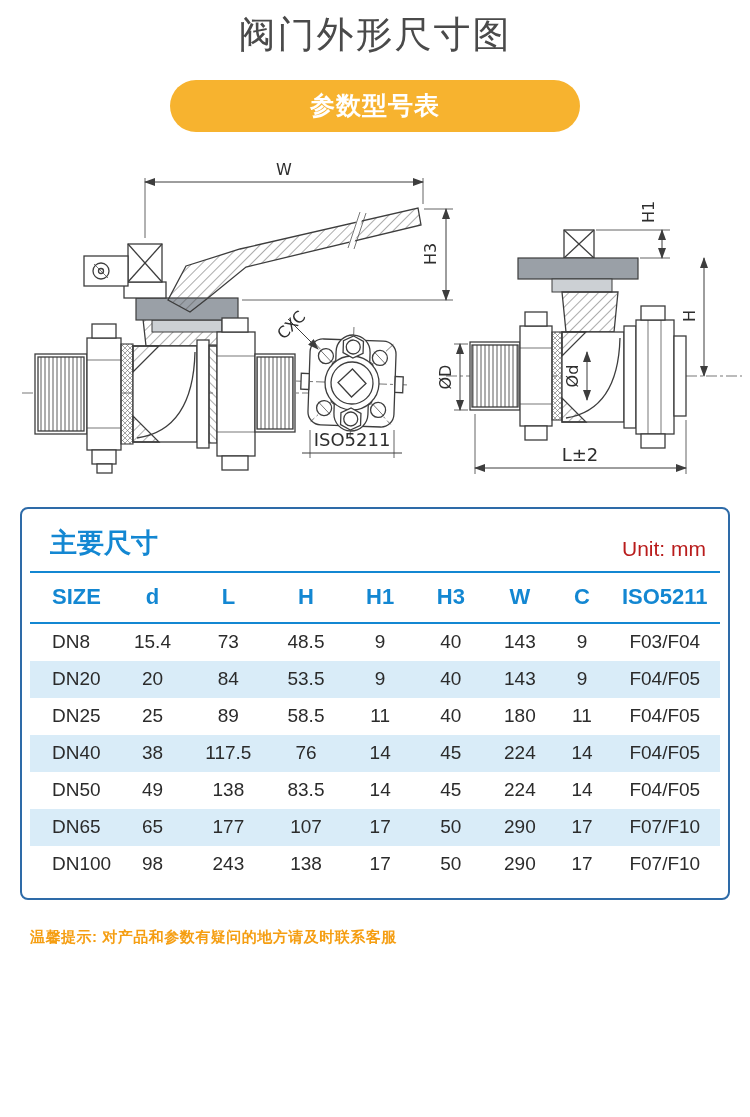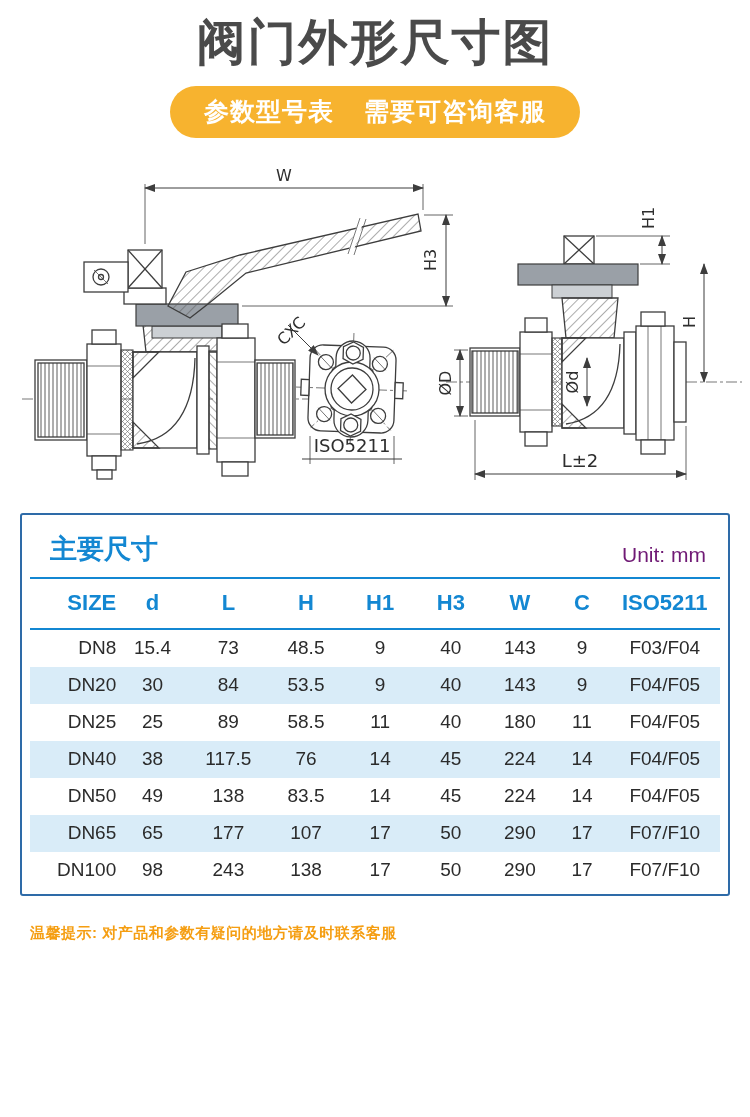--- a/index.html
+++ b/index.html
@@ -7,53 +7,53 @@
     --badge-bg:#f7b32f; --title-text:#4a4a4a; --note-orange:#f59e12; --body-text:#2b2b2b;
   }
   *{box-sizing:border-box;}
   html,body{margin:0;padding:0;}
   body{
     width:750px;height:1117px;background:#ffffff;overflow:hidden;
     font-family:"Liberation Sans",sans-serif;position:relative;
   }
   .page-title{
     margin:14px 0 0;text-align:center;
-    font-size:49px;line-height:1.16;font-weight:700;
+    font-size:37px;line-height:1.16;font-weight:400;
     color:var(--title-text);letter-spacing:2px;
   }
   .badge{
-    width:410px;height:52px;margin:15px auto 0;
+    width:410px;height:52px;margin:23px auto 0;
     background:var(--badge-bg);border-radius:26px;
     display:flex;align-items:center;justify-content:center;gap:30px;
-    color:#fff;font-size:25px;font-weight:700;letter-spacing:1px;
+    color:#fff;font-size:25px;font-weight:700;letter-spacing:1px;flex-direction:column;
   }
   .drawing-wrap{width:750px;height:345px;margin-top:16px;}
   .drawing-wrap svg{display:block;}
 
   .spec-card{
     width:710px;margin:14px auto 0;
-    border:2px solid var(--table-border);border-radius:3px;
-    padding:12px 8px 5px;background:#fff;
+    border:2px solid var(--table-border);border-radius:8px;
+    padding:12px 8px 15px;background:#fff;
   }
   .spec-head{
     display:flex;justify-content:space-between;align-items:flex-end;
     padding:4px 14px 10px 20px;
   }
   .spec-title{color:var(--accent-blue);font-size:27px;font-weight:700;display:flex;gap:20px;align-items:baseline;}
-  .spec-unit{font-size:21px;color:#701a75;}
+  .spec-unit{font-size:21px;color:#b91c1c;}
   table.spec{width:100%;border-collapse:collapse;table-layout:fixed;}
   table.spec th{
     color:var(--accent-blue);font-size:22px;font-weight:700;
     padding:11px 0 12px;border-top:2px solid var(--accent-blue);
     border-bottom:2px solid var(--accent-blue);text-align:center;
   }
   table.spec td{
     font-size:19px;color:var(--body-text);text-align:center;padding:7px 0 8px;
   }
-  table.spec th:first-child,table.spec td:first-child{text-align:right;padding-left:22px;}
+  table.spec th:first-child,table.spec td:first-child{text-align:left;padding-left:22px;}
   table.spec col.c-size{width:12.5%;} table.spec col.c-d{width:10.5%;}
   table.spec col.c-l{width:11.5%;} table.spec col.c-h{width:11%;}
   table.spec col.c-h1{width:10.5%;} table.spec col.c-h3{width:10%;}
   table.spec col.c-w{width:10%;} table.spec col.c-c{width:8%;}
   table.spec col.c-iso{width:16%;}
   table.spec tbody tr:nth-child(even){background:var(--row-stripe);}
 
   .note{
     margin:28px 0 0 30px;color:var(--note-orange);
     font-size:15px;font-weight:700;letter-spacing:0.5px;
@@ -75,21 +75,20 @@
   text.dimtxt{font-family:"DejaVu Sans",sans-serif;font-size:16px;fill:#2e2e2e;}
   text.dimtxt-lg{font-family:"DejaVu Sans",sans-serif;font-size:18px;fill:#2e2e2e;}
 </style>
 </head>
 <body>
 
 <h1 class="page-title">阀门外形尺寸图</h1>
 
 <div class="badge">
   <span>参数型号表</span>
-  <span>需要可咨询客服</span>
 </div>
 
 <div class="drawing-wrap">
 <svg width="750" height="345" viewBox="0 0 750 345" xmlns="http://www.w3.org/2000/svg">
   <defs>
     <pattern id="hatch" patternUnits="userSpaceOnUse" width="7" height="7" patternTransform="rotate(45)">
       <line x1="0" y1="0" x2="0" y2="7" stroke="#5a5a5a" stroke-width="1"></line>
     </pattern>
     <pattern id="hatch2" patternUnits="userSpaceOnUse" width="6" height="6" patternTransform="rotate(-45)">
       <line x1="0" y1="0" x2="0" y2="6" stroke="#5a5a5a" stroke-width="1"></line>
@@ -302,21 +301,21 @@
           <td>73</td>
           <td>48.5</td>
           <td>9</td>
           <td>40</td>
           <td>143</td>
           <td>9</td>
           <td>F03/F04</td>
         </tr>
         <tr>
           <td>DN20</td>
-          <td>30</td>
+          <td>20</td>
           <td>84</td>
           <td>53.5</td>
           <td>9</td>
           <td>40</td>
           <td>143</td>
           <td>9</td>
           <td>F04/F05</td>
         </tr>
         <tr>
           <td>DN25</td>

